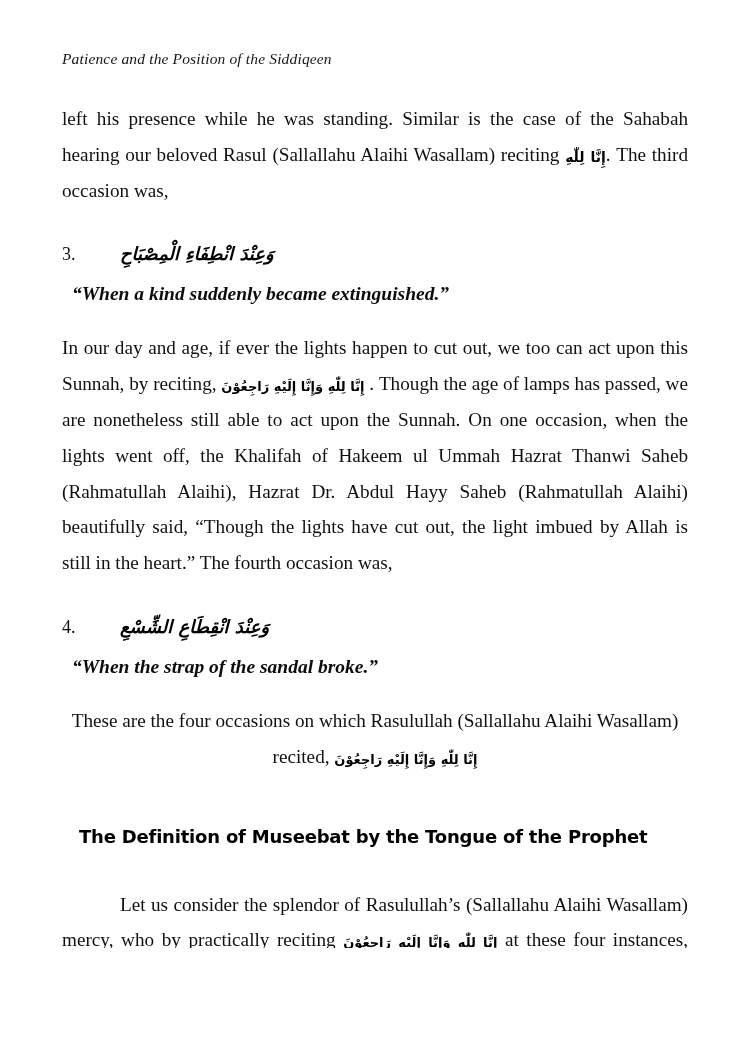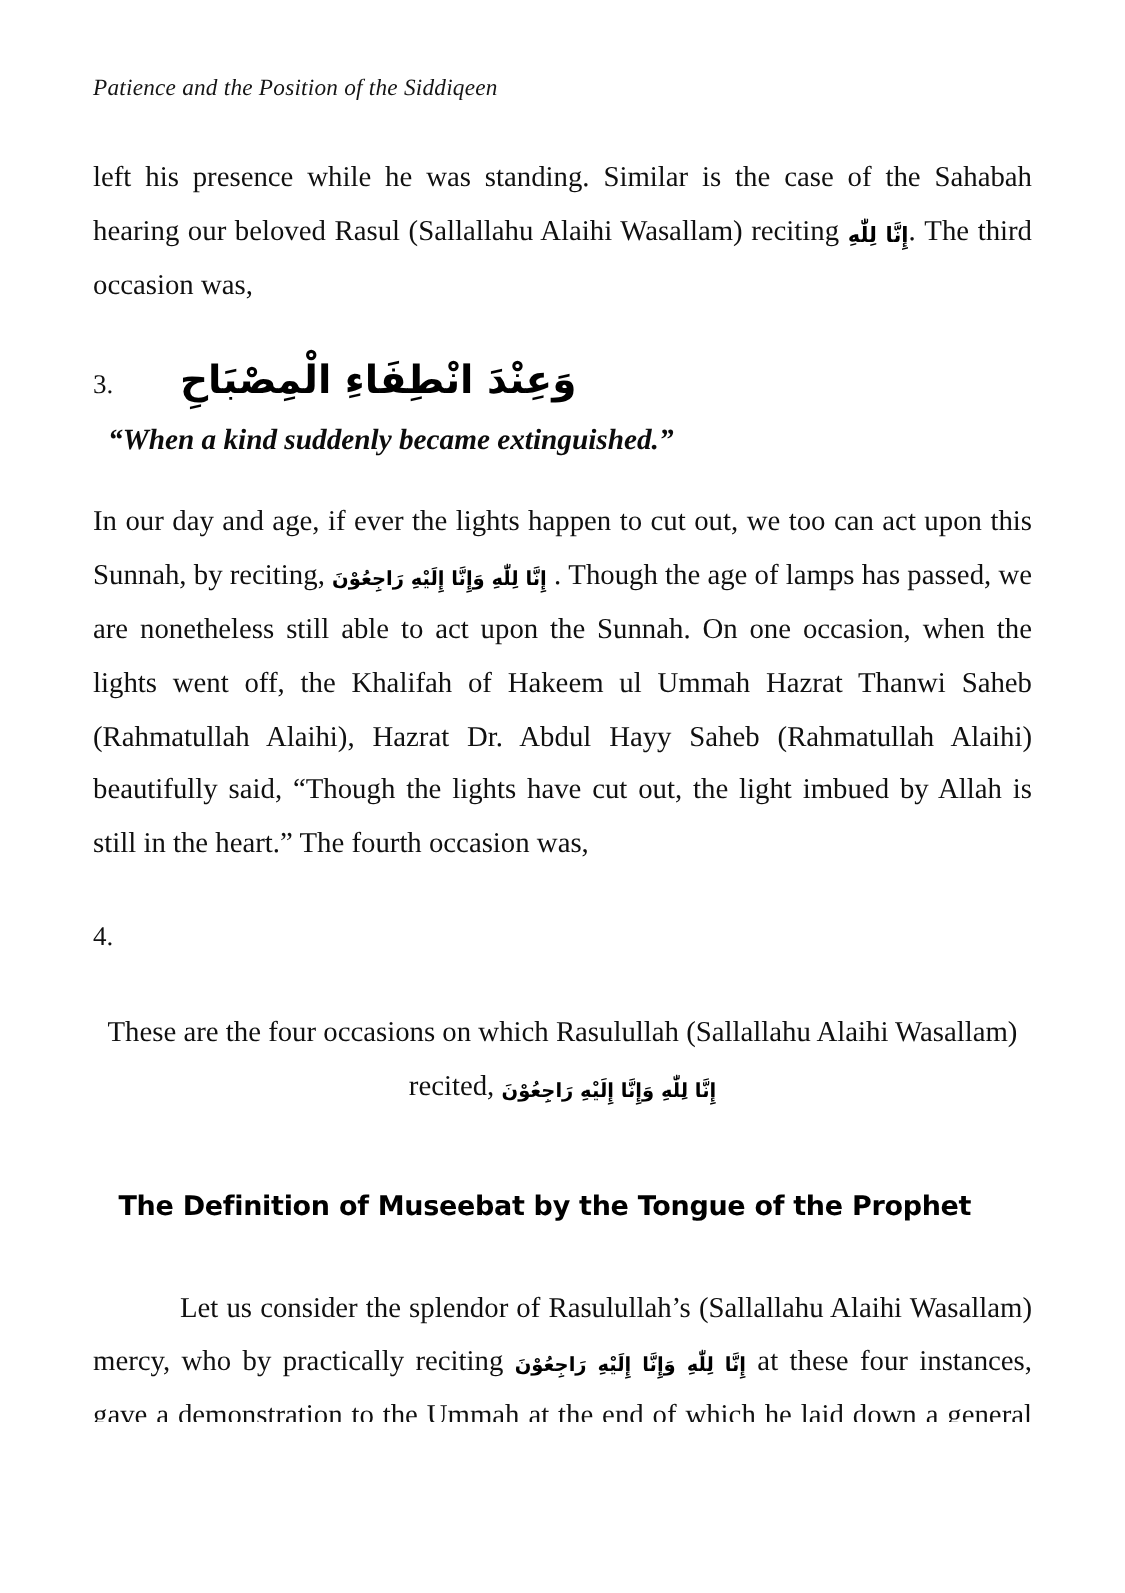--- a/index.html
+++ b/index.html
@@ -71,21 +71,21 @@
   .arabic {
     font-family: "DejaVu Sans", "Liberation Sans", sans-serif;
     direction: rtl;
     unicode-bidi: isolate;
     font-size: 25px;
     line-height: 40px;
     font-weight: 700;
     color: #000;
     white-space: nowrap;
   }
-  .arabic-item { font-size: 26px; }
+  .arabic-item { font-size: 18px; font-style: italic; }
 
   
   .arabic-inline {
     font-family: "DejaVu Sans", "Liberation Sans", sans-serif;
     direction: rtl;
     unicode-bidi: isolate;
     font-weight: 700;
     font-size: 13px;
     line-height: 1;
     color: #000;
@@ -152,22 +152,24 @@
     <p class="quote">“When a kind suddenly became extinguished.”</p>
 
     <div class="gap-md"></div>
 
     <p class="body"><span>In our day and age, if ever the lights happen to cut out, we too can act upon this Sunnah, by reciting, </span><span class="arabic-inline">إِنَّا لِلّٰهِ وَإِنَّا إِلَيْهِ رَاجِعُوْنَ</span><span> . Though the age of lamps has passed, we are nonetheless still able to act upon the Sunnah. On one occasion, when the lights went off, the Khalifah of Hakeem ul Ummah Hazrat Thanwi Saheb (Rahmatullah Alaihi), Hazrat Dr. Abdul Hayy Saheb (Rahmatullah Alaihi) beautifully said, “Though the lights have cut out, the light imbued by Allah is still in the heart.” The fourth occasion was,</span></p>
 
     <div class="gap-lg"></div>
 
     <div class="numbered-line">
       <span class="num">4.</span>
+      <span class="arabic arabic-item">وَعِنْدَ انْقِطَاعِ الشِّسْعِ</span>
     </div>
 
+    <p class="quote">“When the strap of the sandal broke.”</p>
 
     <div class="gap-md"></div>
 
     <p class="body last-left"><span>These are the four occasions on which Rasulullah (Sallallahu Alaihi Wasallam) recited, </span><span class="arabic-inline">إِنَّا لِلّٰهِ وَإِنَّا إِلَيْهِ رَاجِعُوْنَ</span></p>
 
     <div class="gap-lg"></div>
 
     <h2 class="section-heading">The Definition of Museebat by the Tongue of the Prophet</h2>
 
     <div class="gap-sm"></div>

